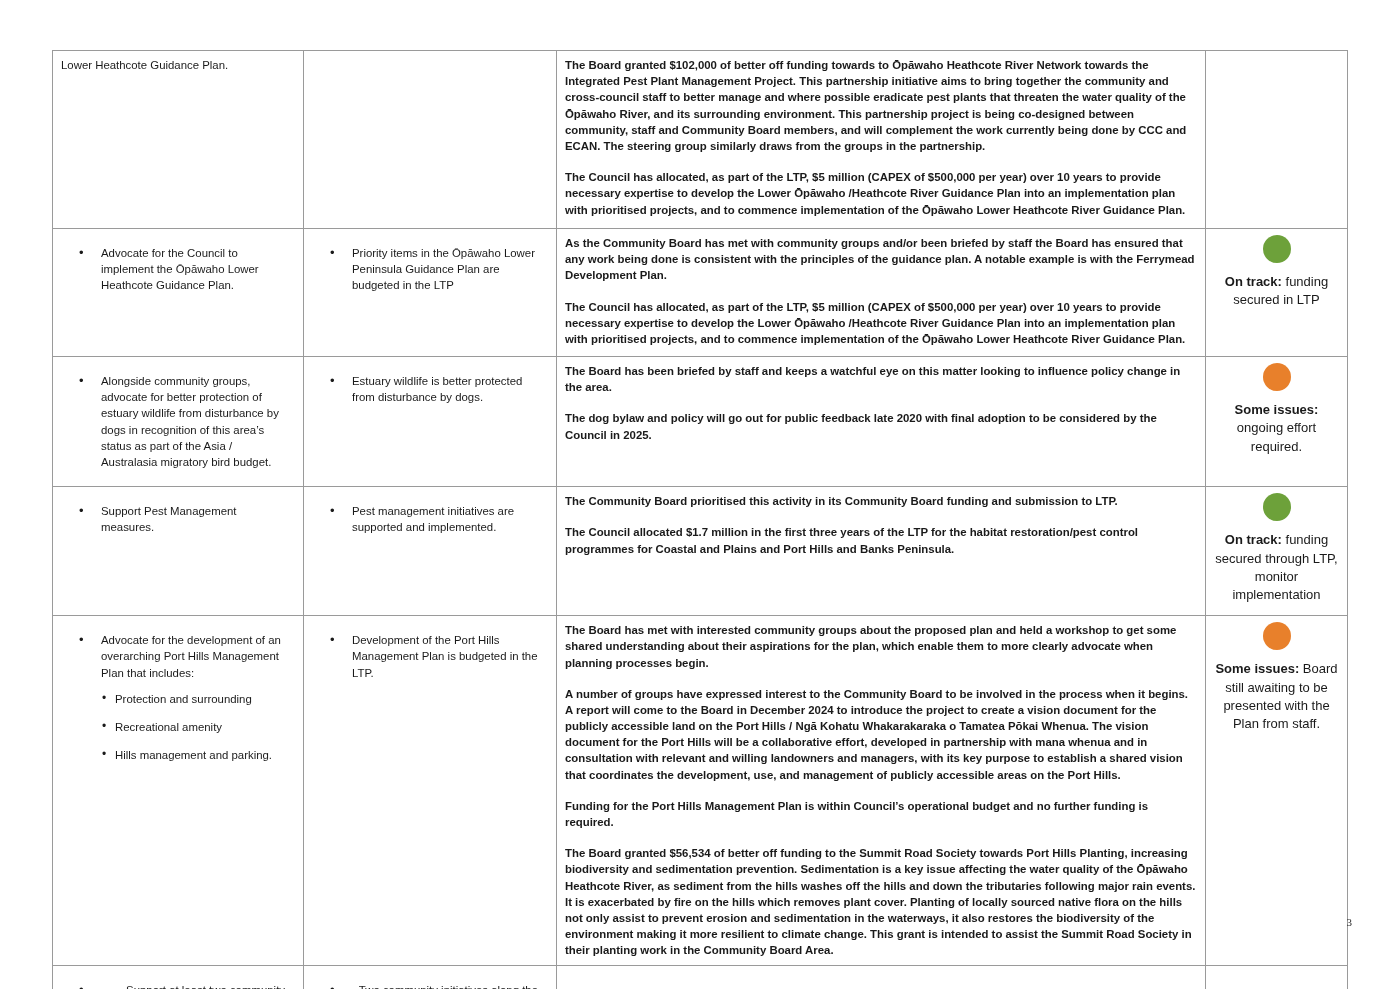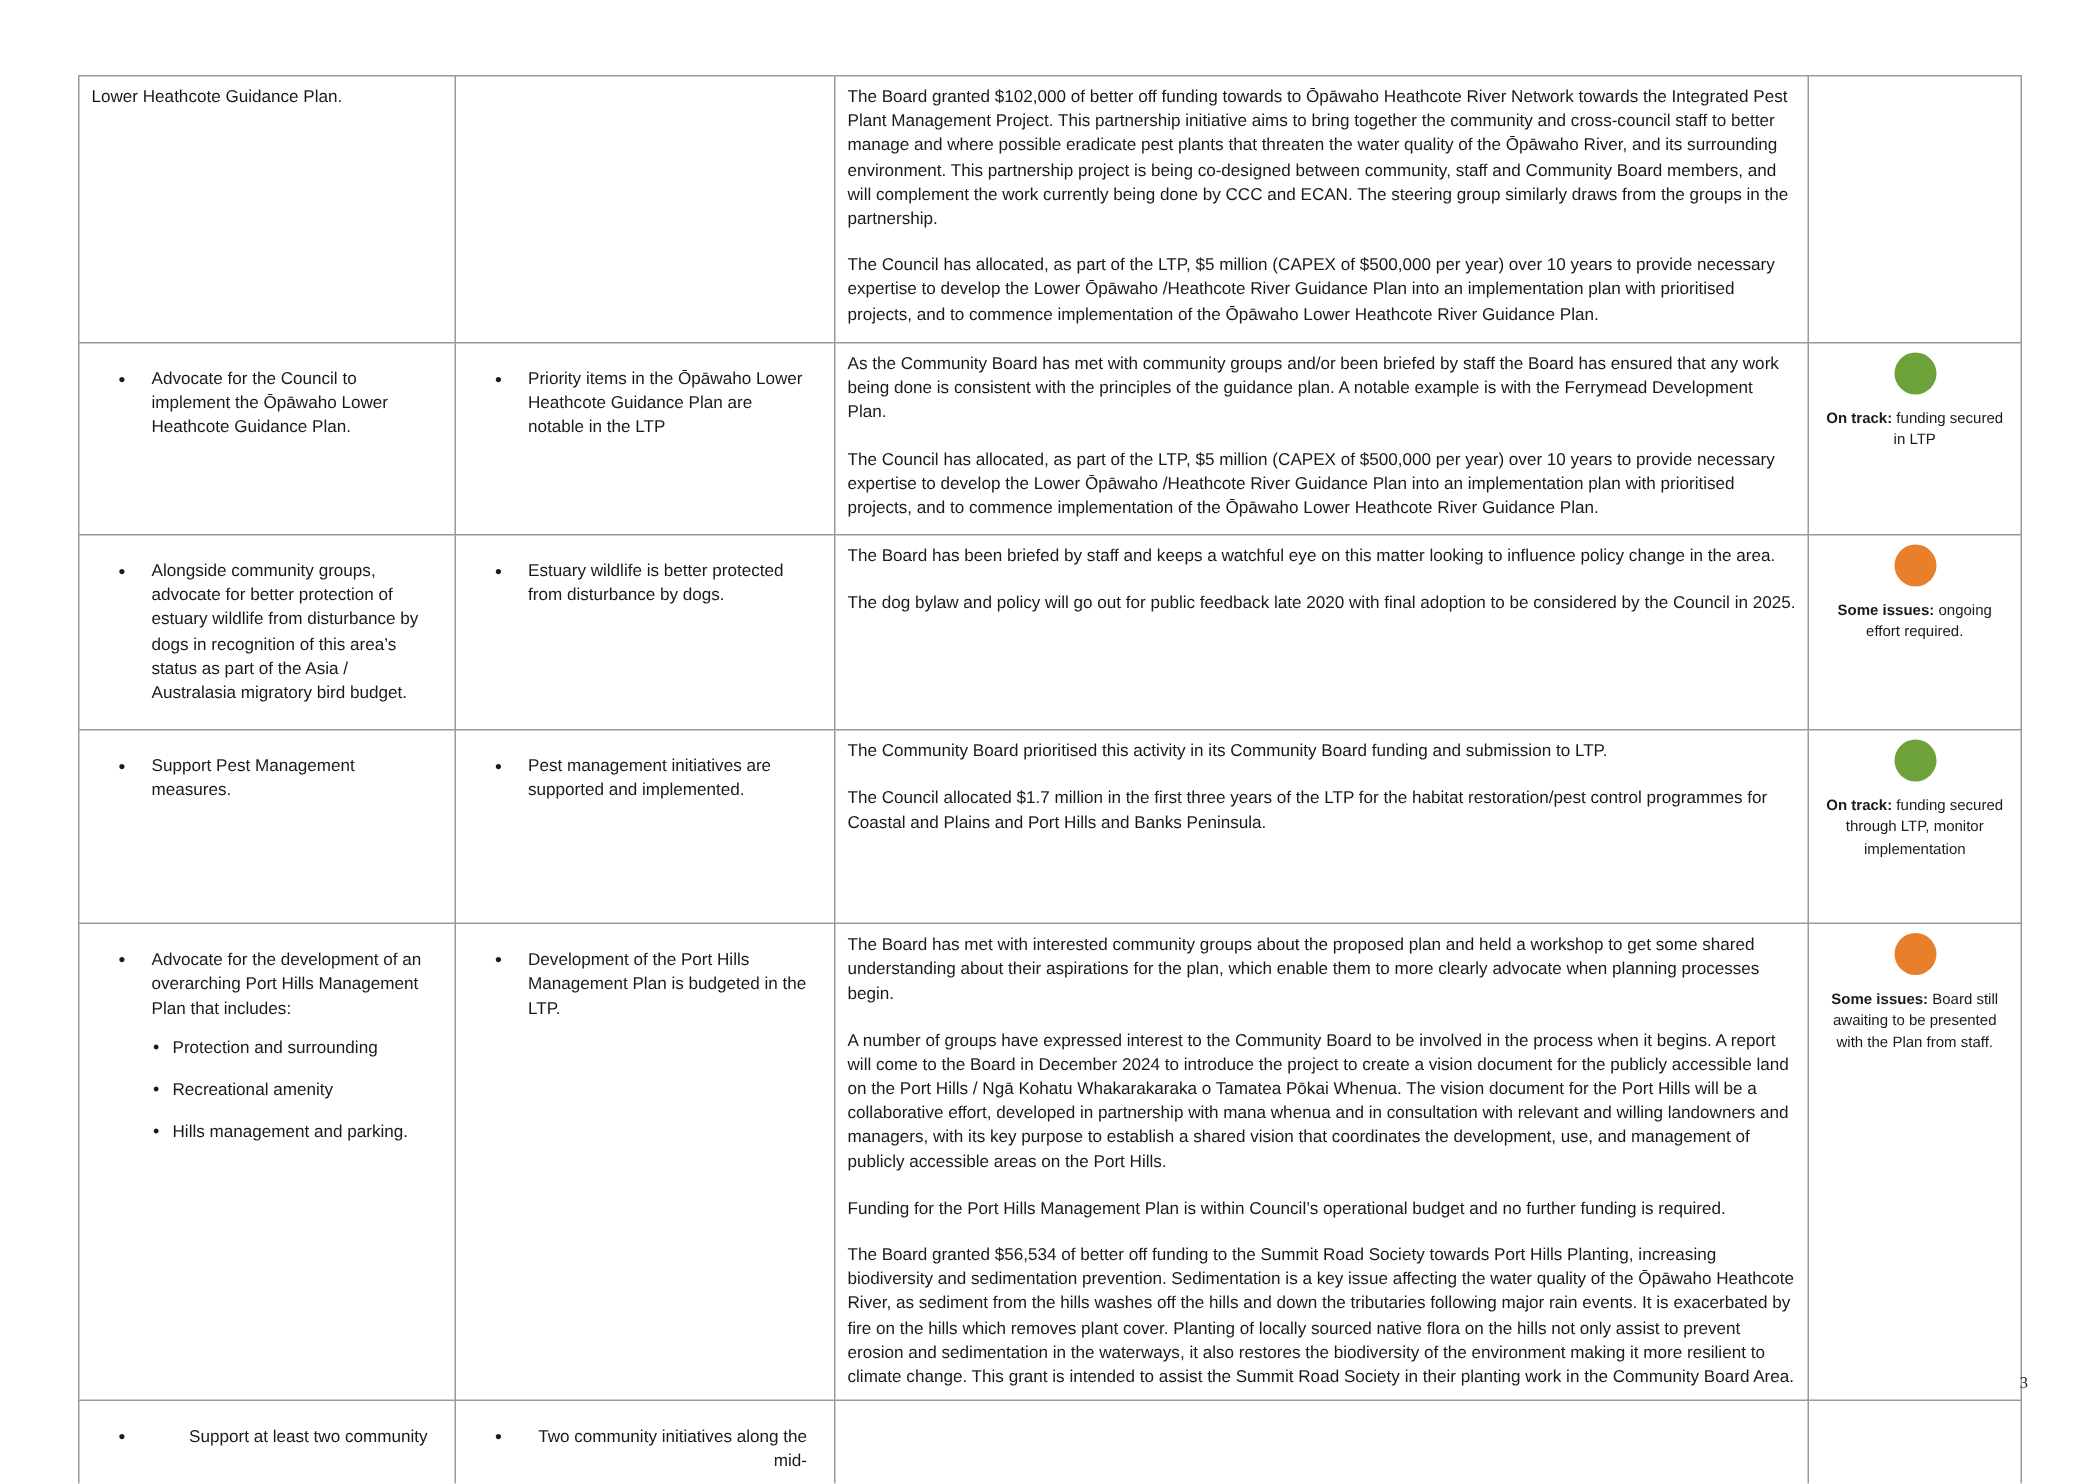--- a/index.html
+++ b/index.html
@@ -80,39 +80,40 @@
   .sub-bullets > li::before {
     content: "\2022";
     position: absolute;
     left: 1px;
     top: -1px;
     font-size: 12px;
   }
 
   .para {
     margin: 0 0 0 0;
+    font-weight: bold;
   }
   .para + .para {
     margin-top: 15px;
   }
 
   .status-cell {
     text-align: center;
     vertical-align: middle;
     padding: 6px 4px;
   }
   .status-dot {
     width: 28px;
     height: 28px;
     border-radius: 50%;
     margin: 0 auto 10px auto;
     display: block;
   }
   .status-text {
-    font-size: 10px;
+    font-size: 13px;
     line-height: 1.42;
   }
   .status-text b { font-weight: bold; }
 
   .page-number {
     position: absolute;
     right: 46px;
     top: 916px;
     font-size: 11px;
     color: #2b2b2b;
@@ -153,21 +154,21 @@
       </tr>
 
       <tr class="row-tall-2">
         <td>
           <ul class="cell-bullets">
             <li>Advocate for the Council to implement the Ōpāwaho Lower Heathcote Guidance Plan.</li>
           </ul>
         </td>
         <td>
           <ul class="cell-bullets">
-            <li>Priority items in the Ōpāwaho Lower Heathcote Guidance Plan are notable in the LTP</li>
+            <li>Priority items in the Ōpāwaho Lower Peninsula Guidance Plan are budgeted in the LTP</li>
           </ul>
         </td>
         <td>
           <p class="para">As the Community Board has met with community groups and/or been briefed by staff the Board has ensured that any work being done is consistent with the principles of the guidance plan.  A notable example is with the Ferrymead Development Plan.</p>
           <p class="para">The Council has allocated, as part of the LTP, $5 million (CAPEX of $500,000 per year) over 10 years to provide necessary expertise to develop the Lower Ōpāwaho /Heathcote River Guidance Plan into an implementation plan with prioritised projects, and to commence implementation of the Ōpāwaho Lower Heathcote River Guidance Plan.</p>
         </td>
         <td class="status-cell">
           <span class="status-dot" style="background: rgb(109, 161, 58);"></span>
           <div class="status-text">
             <b>On track:</b><span> funding secured in LTP</span>

